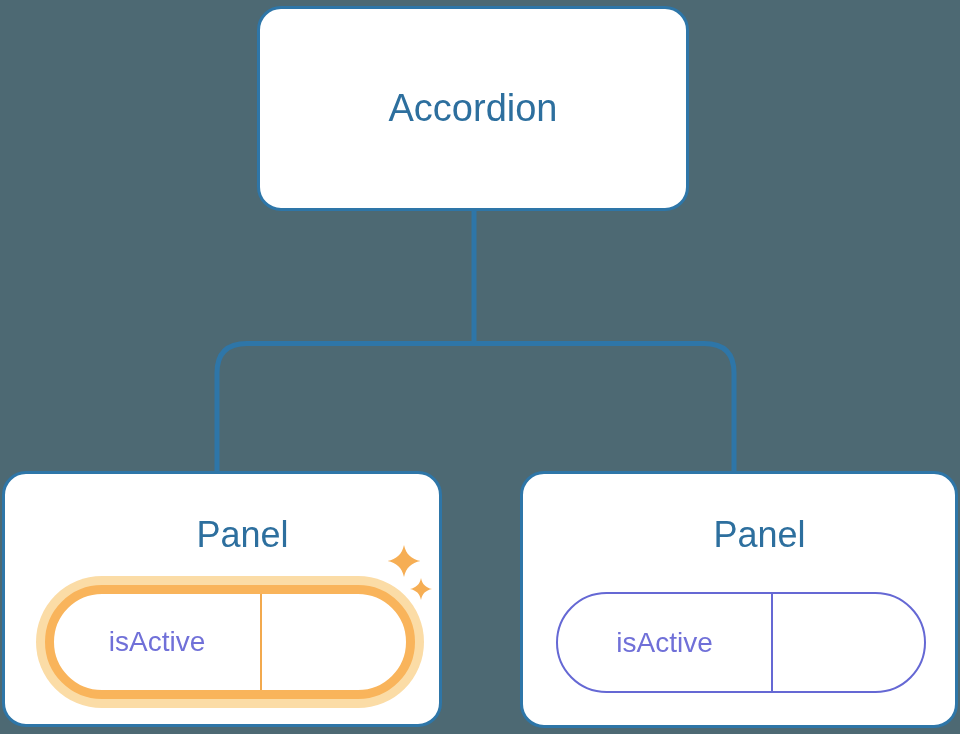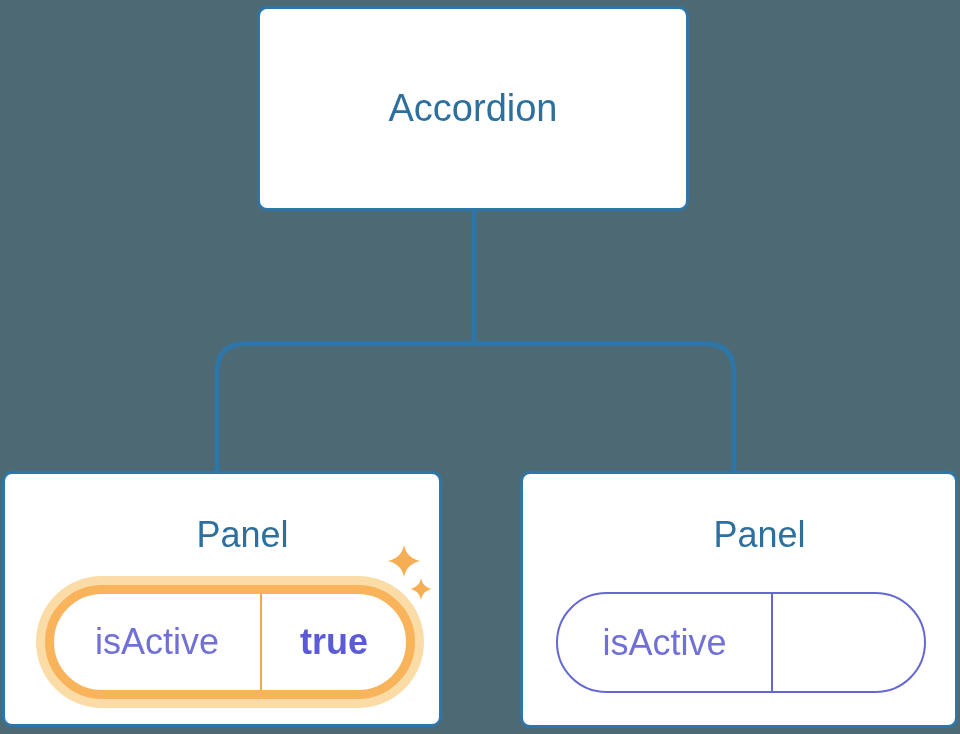--- a/index.html
+++ b/index.html
@@ -14,21 +14,21 @@
   .connector-svg {
     position: absolute;
     left: 0; top: 0;
     width: 960px; height: 734px;
     z-index: 0;
   }
   .node {
     position: absolute;
     background: #ffffff;
     border: 3px solid #2E76A8;
-    border-radius: 10px;
+    border-radius: 24px;
     box-sizing: border-box;
     z-index: 1;
   }
   .node-title {
     color: #2D6F9E;
     font-weight: 500;
     text-align: center;
   }
   .root-node {
     left: 257px; top: 6px;
@@ -61,21 +61,21 @@
   }
   .pill-inactive {
     left: 33px; top: 118px;
     width: 370px; height: 101px;
     border: 2.5px solid #6568D4;
   }
   .pill-cell {
     display: flex;
     align-items: center;
     justify-content: center;
-    font-size: 36px;
+    font-size: 28px;
     color: #7070D8;
   }
   .pill-active .cell-key {
     width: 206px;
     border-right: 2px solid #F2A94E;
   }
   .pill-active .cell-val {
     flex: 1;
     font-weight: 700;
     color: #5B5BD6;
@@ -105,21 +105,20 @@
   </svg>
 
   <div class="node root-node">
     <div class="node-title">Accordion</div>
   </div>
 
   <div class="node panel-node-active">
     <div class="node-title panel-title">Panel</div>
     <div class="pill pill-active">
       <div class="pill-cell cell-key">isActive</div>
-      <div class="pill-cell cell-val">true</div>
     </div>
   </div>
 
   <div class="node panel-node-inactive">
     <div class="node-title panel-title">Panel</div>
     <div class="pill pill-inactive">
       <div class="pill-cell cell-key">isActive</div>
     </div>
   </div>
 

